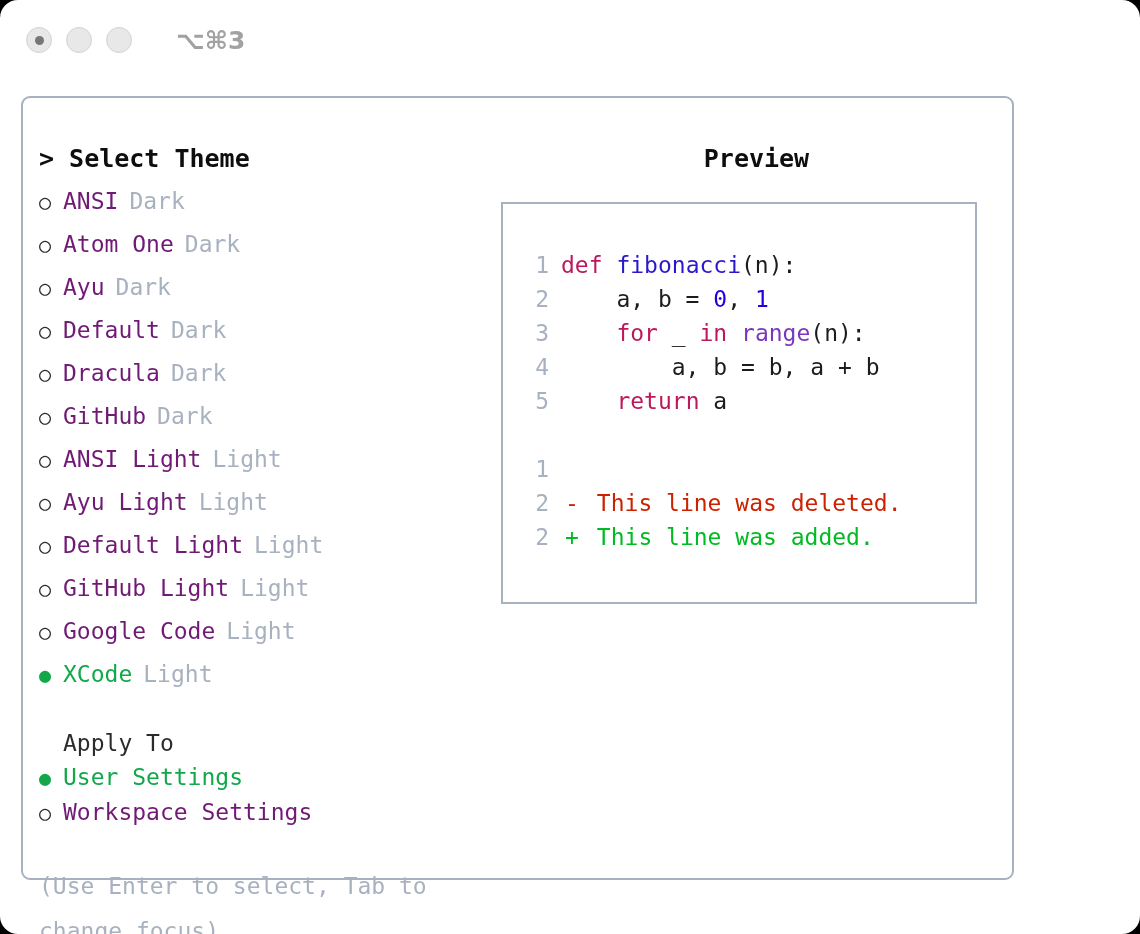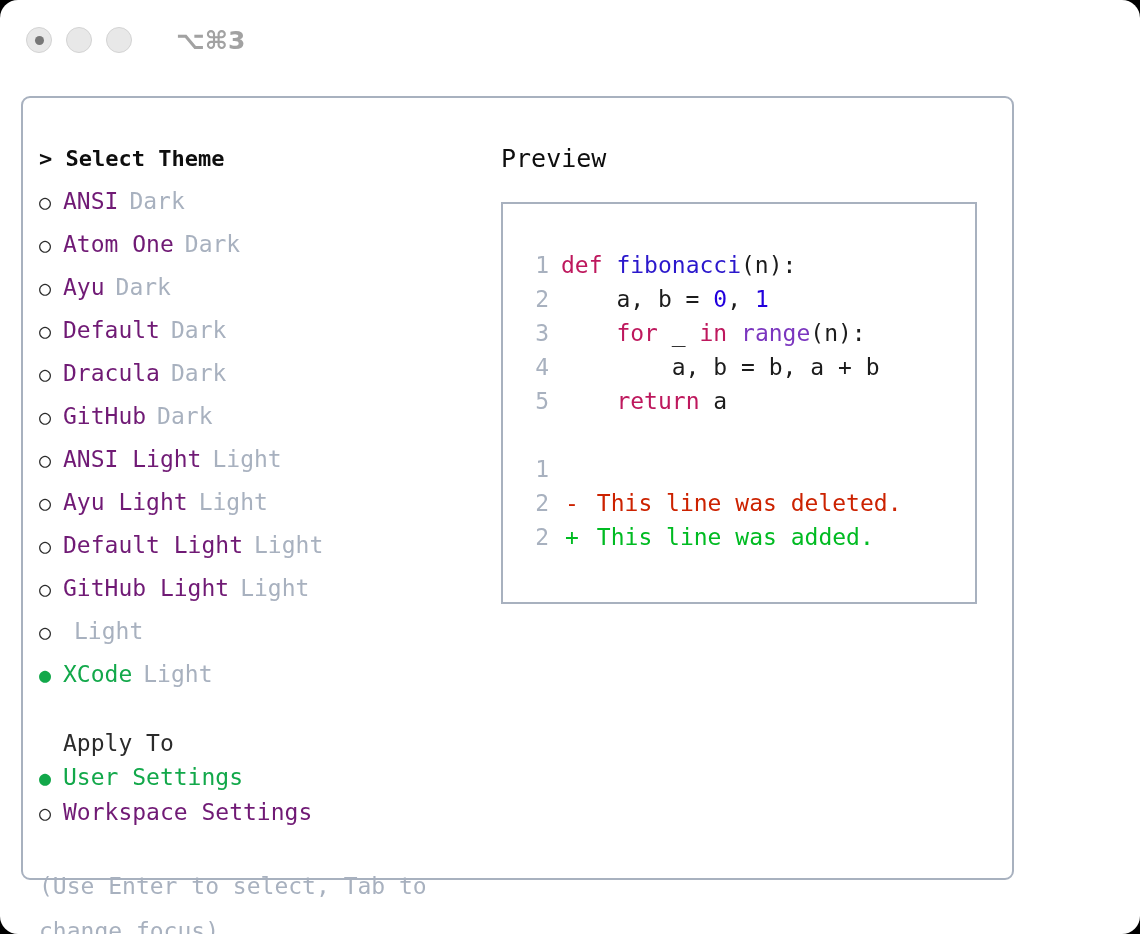--- a/index.html
+++ b/index.html
@@ -85,21 +85,21 @@
     box-sizing: border-box;
   }
   .col-right {
     flex: 1;
     padding-left: 23px;
     box-sizing: border-box;
   }
 
   
   .heading {
-    font-size: 22px;
+    font-size: 25px;
     font-weight: bold;
     color: #0e0e0e;
     line-height: 34px;
     white-space: pre;
   }
   .row {
     display: flex;
     align-items: baseline;
     font-size: 23px;
     line-height: 34px;
@@ -136,24 +136,25 @@
     font-size: 23px;
     line-height: 45px;
     color: #a8b1bf;
     width: 420px;
     white-space: pre-wrap;
   }
 
   
   .preview-title {
     font-size: 25px;
-    font-weight: normal;
+    font-weight: bold;
     color: #0e0e0e;
     line-height: 34px;
     white-space: pre;
+    text-align: center;
   }
   .code-panel {
     margin-top: 26px;
     width: 476px;
     height: 402px;
     box-sizing: border-box;
     border: 2px solid #a8b1bf;
     background: #ffffff;
     padding: 44px 0 0 12px;
   }
@@ -206,21 +207,21 @@
             <div class="row"><span class="marker">○</span><span class="name">ANSI</span><span class="variant">Dark</span></div>
             <div class="row"><span class="marker">○</span><span class="name">Atom One</span><span class="variant">Dark</span></div>
             <div class="row"><span class="marker">○</span><span class="name">Ayu</span><span class="variant">Dark</span></div>
             <div class="row"><span class="marker">○</span><span class="name">Default</span><span class="variant">Dark</span></div>
             <div class="row"><span class="marker">○</span><span class="name">Dracula</span><span class="variant">Dark</span></div>
             <div class="row"><span class="marker">○</span><span class="name">GitHub</span><span class="variant">Dark</span></div>
             <div class="row"><span class="marker">○</span><span class="name">ANSI Light</span><span class="variant">Light</span></div>
             <div class="row"><span class="marker">○</span><span class="name">Ayu Light</span><span class="variant">Light</span></div>
             <div class="row"><span class="marker">○</span><span class="name">Default Light</span><span class="variant">Light</span></div>
             <div class="row"><span class="marker">○</span><span class="name">GitHub Light</span><span class="variant">Light</span></div>
-            <div class="row"><span class="marker">○</span><span class="variant">Light</span></div>
+            <div class="row"><span class="marker">○</span><span class="name">Google Code</span><span class="variant">Light</span></div>
             <div class="row selected"><span class="marker sel">●</span><span class="name">XCode</span><span class="variant">Light</span></div>
           </div>
 
         <div class="spacer-34"></div>
 
         <div class="apply-heading">Apply To</div>
         <div id="apply-list">
             <div class="row selected"><span class="marker sel">●</span><span class="name">User Settings</span></div>
             <div class="row"><span class="marker">○</span><span class="name">Workspace Settings</span></div>
           </div>

